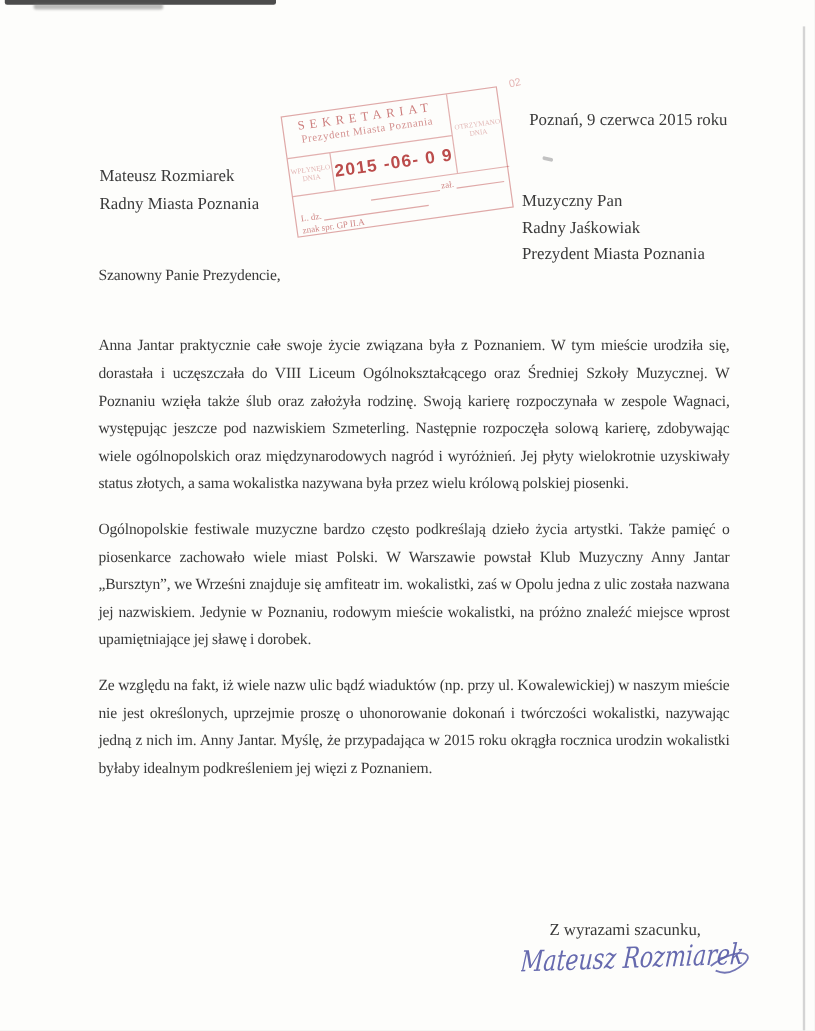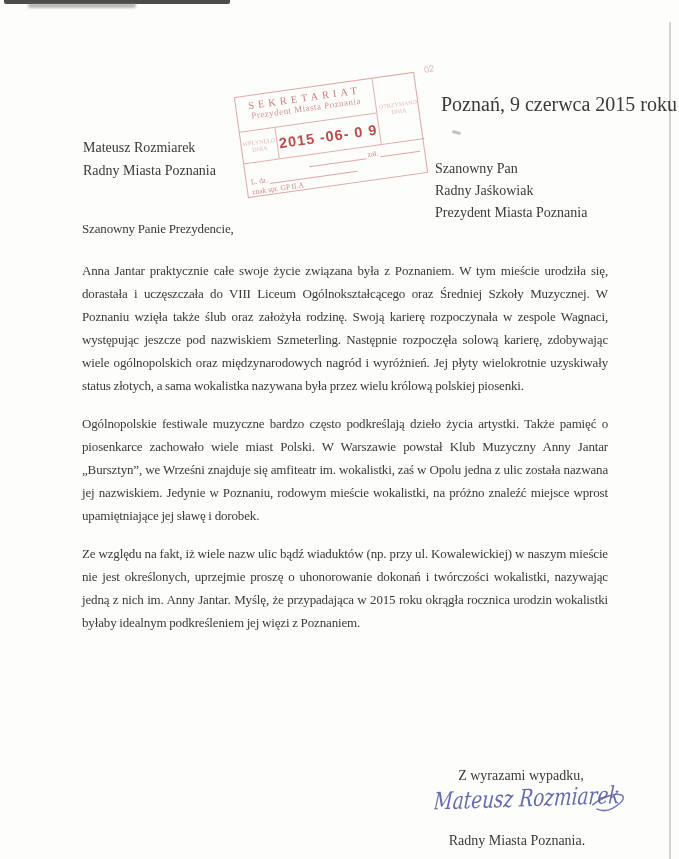--- a/index.html
+++ b/index.html
@@ -11,30 +11,30 @@
     font-family:"Liberation Serif", serif;
     color:#3a3a3a;
     margin:0 auto;
   }
   
   .scan-bar-top{position:absolute;left:4px;top:0;width:226px;height:4px;background:#2e2e2e;border-radius:0 0 2px 2px;opacity:.85;filter:blur(.4px);}
   .scan-bar-top2{position:absolute;left:28px;top:3px;width:108px;height:5px;background:#6b6b6b;opacity:.45;filter:blur(.8px);border-radius:2px;}
   .scan-line-right{position:absolute;left:669px;top:22px;width:2px;height:837px;background:#d4d4d4;}
   .scan-speck{position:absolute;left:452px;top:131px;width:9px;height:3px;background:#c2c2c2;border-radius:2px;transform:rotate(14deg);}
   
-  .date-line{position:absolute;left:441px;top:93px;font-size:20px;}
+  .date-line{position:absolute;left:441px;top:93px;font-size:14px;}
   .sender{position:absolute;left:83px;top:136px;font-size:14px;line-height:23px;}
   .recipient{position:absolute;left:435px;top:158px;font-size:14px;line-height:22px;}
   
   .body-block{
     position:absolute;left:82px;top:217px;width:526px;
     font-size:13px;line-height:23px;letter-spacing:-0.15px;word-spacing:-0.3px;
   }
   .body-block p{margin:0 0 15px 0;text-align:justify;}
-  .body-block p.salutation{margin-bottom:19px;text-align:left;}
+  .body-block p.salutation{margin-bottom:36px;text-align:left;}
   
   .stamp{
     position:absolute;left:240px;top:84px;width:182px;height:102px;
     transform:rotate(-8deg);
     border:1.5px solid rgba(195,85,85,.50);
     color:rgba(185,70,70,.75);
     box-sizing:border-box;
     mix-blend-mode:multiply;
   }
   .stamp .hdr{position:absolute;left:0;top:0;width:138px;height:34px;text-align:center;}
@@ -106,34 +106,33 @@
     <div class="cell-right">OTRZYMANO DNIA</div>
     <div class="bottom">
       <div class="row-zal"><span class="ln" style="width:58px"></span> <span>zał.</span> <span class="ln" style="width:40px"></span></div>
       <div class="row-ldz"><span>L. dz.</span> <span class="ln" style="width:88px"></span></div>
       <div class="row-znak"><span>znak spr. GP II.A</span></div>
     </div>
   </div>
   <div class="corner-note">02</div>
 
   <div class="recipient">
-    <div>Szanowny Pan</div>
+    <div>Muzyczny Pan</div>
     <div>Radny Jaśkowiak</div>
     <div>Prezydent Miasta Poznania</div>
   </div>
 
   <div class="body-block">
     <p class="salutation">Szanowny Panie Prezydencie,</p>
     <p>Anna Jantar praktycznie całe swoje życie związana była z Poznaniem. W tym mieście urodziła się, dorastała i uczęszczała do VIII Liceum Ogólnokształcącego oraz Średniej Szkoły Muzycznej. W Poznaniu wzięła także ślub oraz założyła rodzinę. Swoją karierę rozpoczynała w zespole Wagnaci, występując jeszcze pod nazwiskiem Szmeterling. Następnie rozpoczęła solową karierę, zdobywając wiele ogólnopolskich oraz międzynarodowych nagród i wyróżnień. Jej płyty wielokrotnie uzyskiwały status złotych, a sama wokalistka nazywana była przez wielu królową polskiej piosenki.</p>
     <p>Ogólnopolskie festiwale muzyczne bardzo często podkreślają dzieło życia artystki. Także pamięć o piosenkarce zachowało wiele miast Polski. W Warszawie powstał Klub Muzyczny Anny Jantar „Bursztyn”, we Wrześni znajduje się amfiteatr im. wokalistki, zaś w Opolu jedna z ulic została nazwana jej nazwiskiem. Jedynie w Poznaniu, rodowym mieście wokalistki, na próżno znaleźć miejsce wprost upamiętniające jej sławę i dorobek.</p>
     <p>Ze względu na fakt, iż wiele nazw ulic bądź wiaduktów (np. przy ul. Kowalewickiej) w naszym mieście nie jest określonych, uprzejmie proszę o uhonorowanie dokonań i twórczości wokalistki, nazywając jedną z nich im. Anny Jantar. Myślę, że przypadająca w 2015 roku okrągła rocznica urodzin wokalistki byłaby idealnym podkreśleniem jej więzi z Poznaniem.</p>
   </div>
 
-  <div class="closing-val">Z wyrazami wypadku,</div>
+  <div class="closing-val">Z wyrazami szacunku,</div>
 
   <svg class="signature" viewBox="0 0 204 44">
     <text x="2" y="29" font-family="DejaVu Serif, serif" font-style="italic" font-size="24" fill="#5a5ea8" opacity="0.92" textLength="186" lengthAdjust="spacingAndGlyphs" transform="skewX(-6)">Mateusz Rozmiarek</text>
     <path d="M158 30 C 184 12, 202 22, 178 34 C 172 37, 166 36, 162 34" stroke="#5a5ea8" stroke-width="1.5" fill="none" opacity="0.85"></path>
   </svg>
 
-  <div class="closing-title">Radny Miasta Poznania.</div>
 
 </div>
 
 </body></html>

